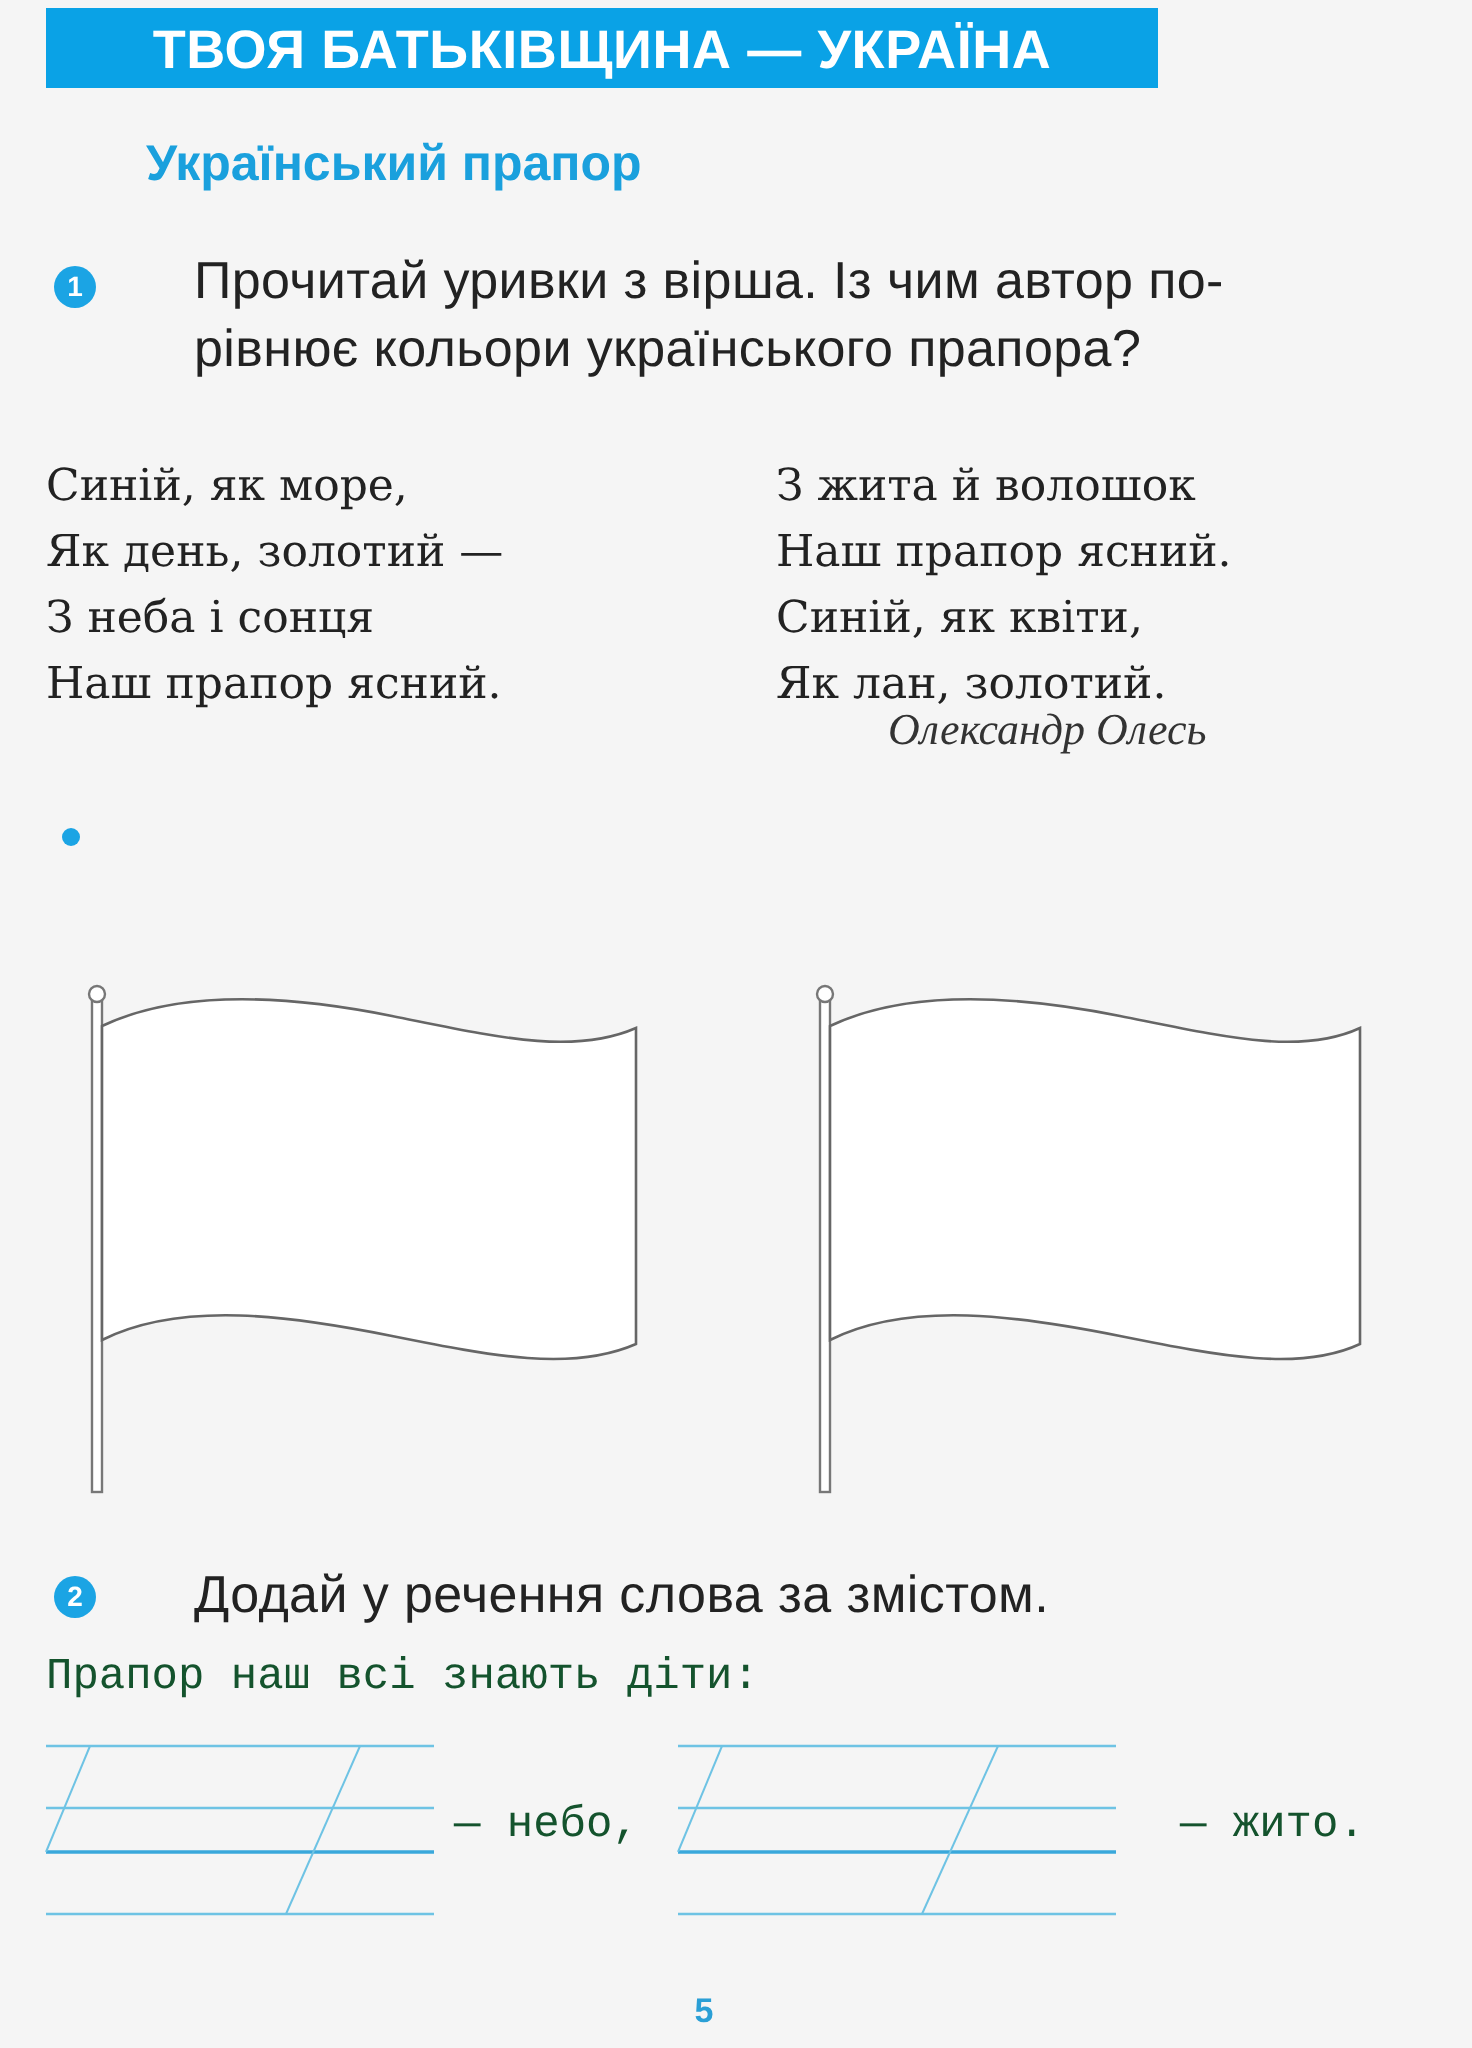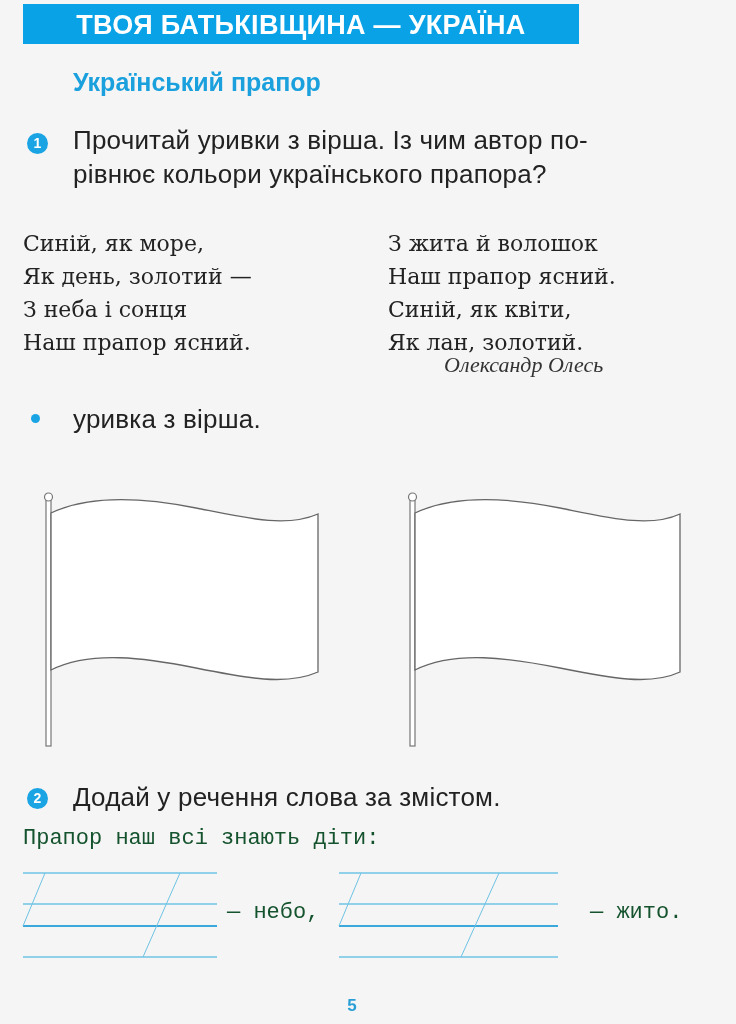--- a/index.html
+++ b/index.html
@@ -29,20 +29,21 @@
   .badge {
     width: 21px; height: 21px; border-radius: 50%;
     background: #1ba4e4; color: #fff;
     font-size: 14px; font-weight: bold;
     text-align: center; line-height: 21px;
   }
   .task-text {
     font-size: 26px; line-height: 34px; color: #222;
     font-family: "Liberation Sans", sans-serif;
     letter-spacing: 0.2px;
+    margin-left: 24px;
   }
   .poem {
     font-family: "DejaVu Serif", serif;
     font-size: 22px; line-height: 33px; color: #222; margin-top: 12px;
   }
   .author {
     font-family: "Liberation Serif", serif;
     font-style: italic;
     font-size: 22px; color: #333;
   }
@@ -82,21 +83,20 @@
 <div class="abs poem" style="left:388px; top:215px;">
   <div>З жита й волошок</div>
   <div>Наш прапор ясний.</div>
   <div>Синій, як квіти,</div>
   <div>Як лан, золотий.</div>
 </div>
 <div class="abs author" style="left:444px; top:352px;">Олександр Олесь</div>
 
 <div class="abs bullet" style="left:31px; top:414px;"></div>
 <div class="abs task-text" style="left:73px; top:402px;">
-  <div>уривка з вірша.</div>
 </div>
 
 <svg class="abs" style="left:36px; top:488px;" width="290" height="262" viewBox="0 0 290 262">
   <rect x="10" y="12" width="5" height="246" fill="#ffffff" stroke="#777" stroke-width="1.2"></rect>
   <circle cx="12.5" cy="9" r="4" fill="#ffffff" stroke="#777" stroke-width="1.2"></circle>
   <path d="M15 25 C 55 6, 110 10, 160 20 C 210 30, 250 40, 282 26 L 282 184 C 250 198, 210 190, 160 180 C 110 170, 55 162, 15 182 Z" fill="#ffffff" stroke="#666" stroke-width="1.3"></path>
 </svg>
 
 <svg class="abs" style="left:400px; top:488px;" width="290" height="262" viewBox="0 0 290 262">
   <rect x="10" y="12" width="5" height="246" fill="#ffffff" stroke="#777" stroke-width="1.2"></rect>

